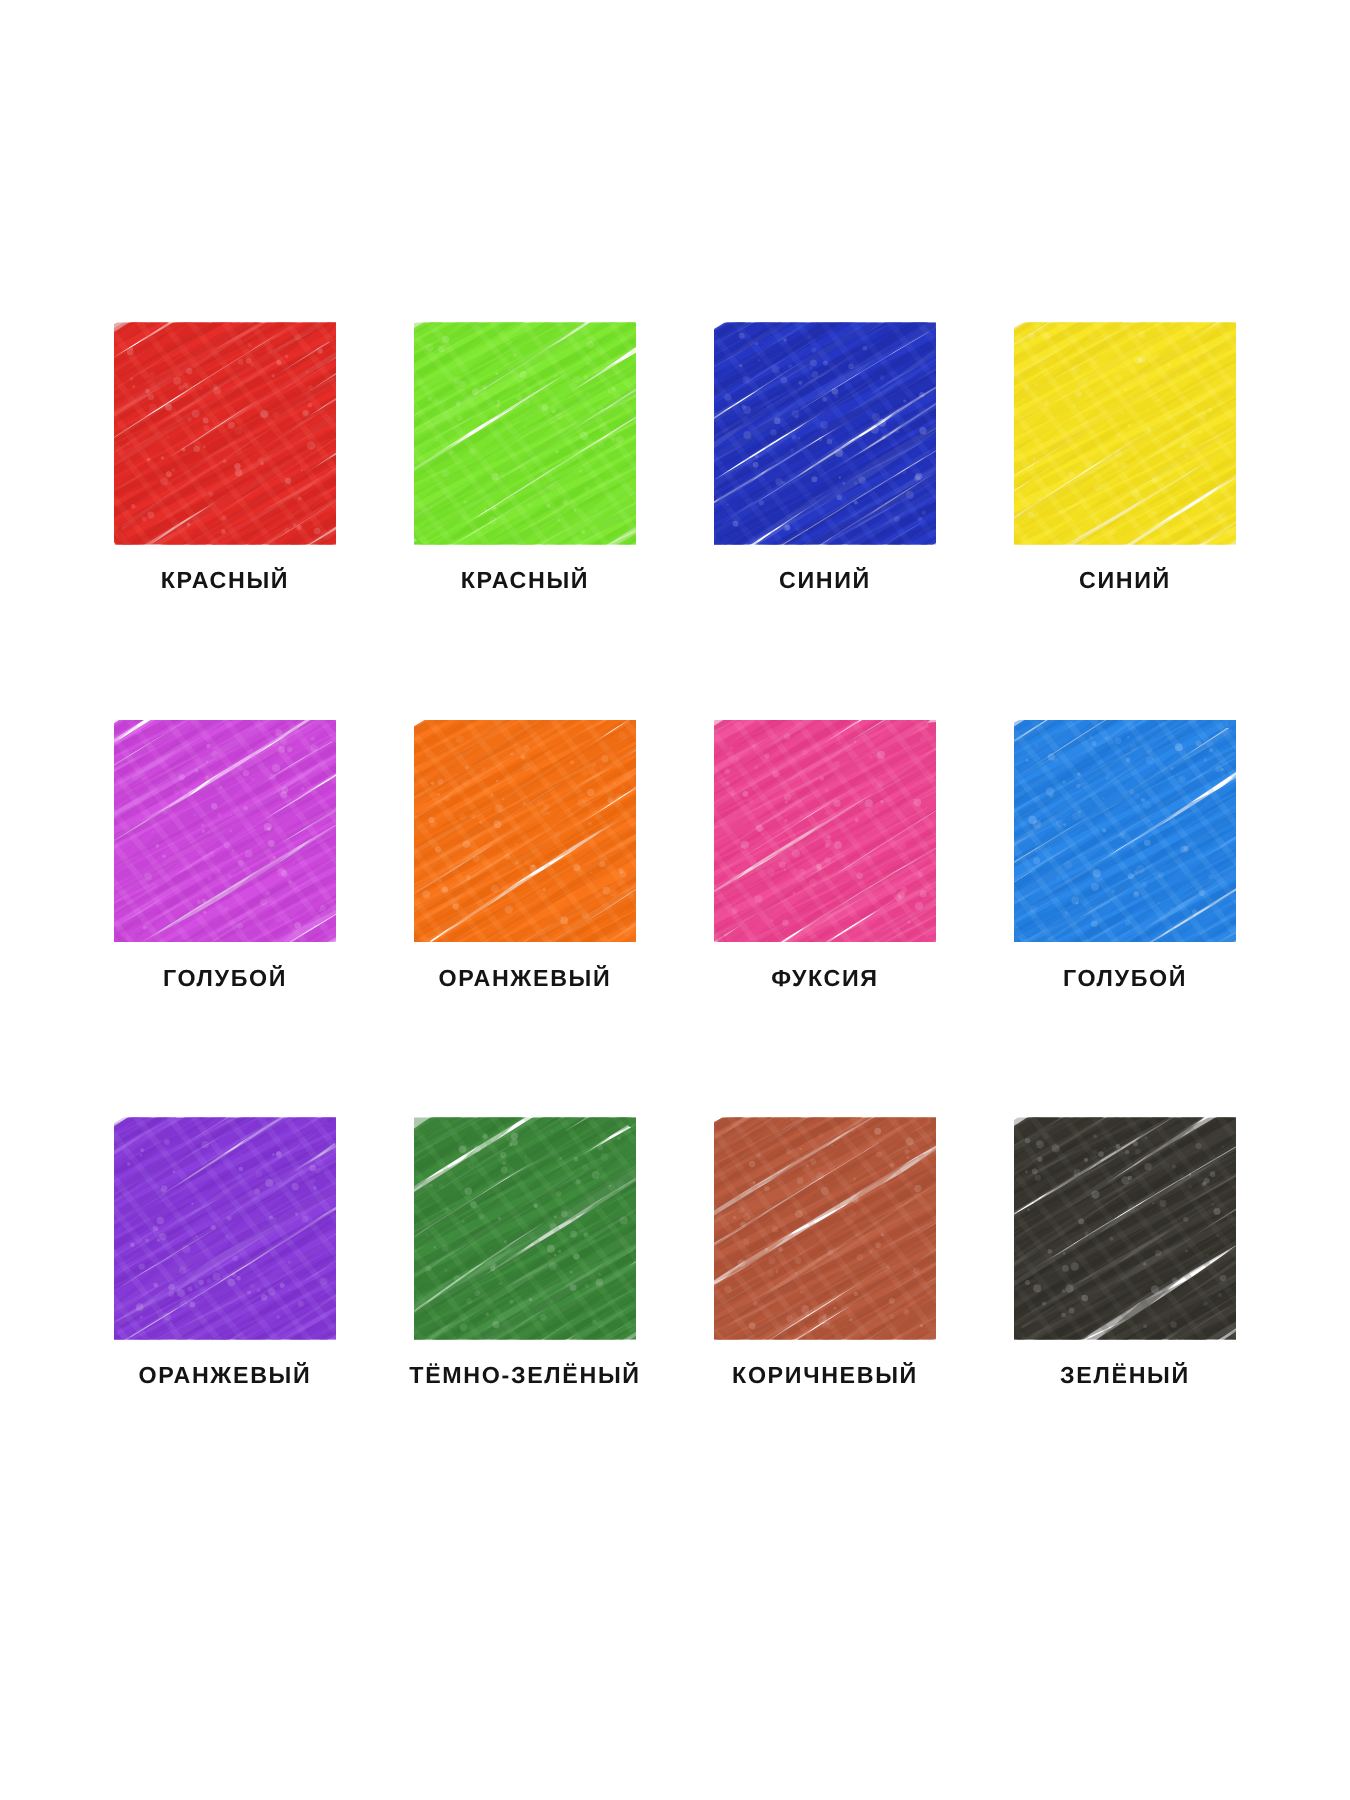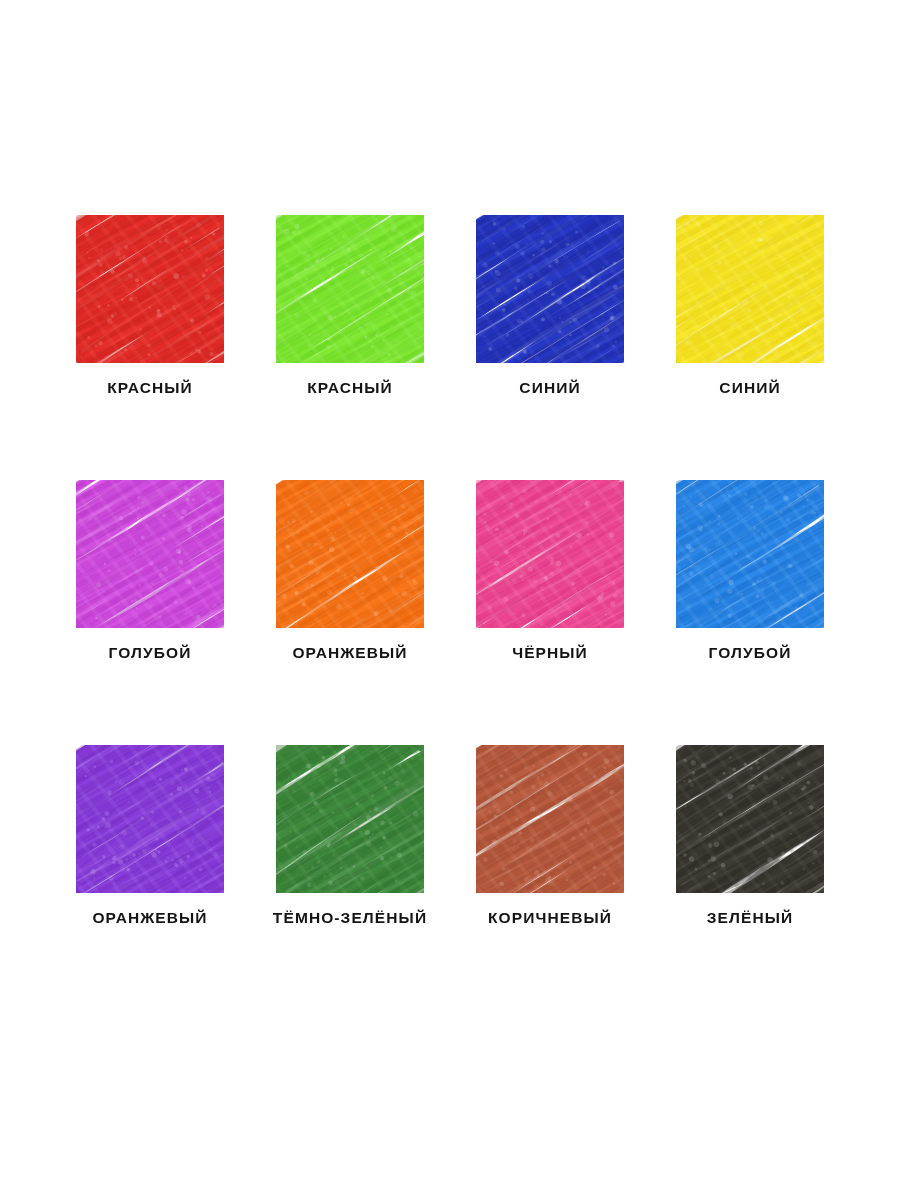--- a/index.html
+++ b/index.html
@@ -693,21 +693,21 @@
               <circle cx="58.2" cy="63.8" r="1.6" fill="#ffffff" fill-opacity="0.06"></circle>
               <circle cx="76.3" cy="81.7" r="1.9" fill="#ffffff" fill-opacity="0.10"></circle>
               <circle cx="26.6" cy="17.4" r="1.2" fill="#ffffff" fill-opacity="0.09"></circle>
               <circle cx="135.6" cy="54.9" r="2.5" fill="#ffffff" fill-opacity="0.17"></circle>
               <circle cx="35.4" cy="24.0" r="1.6" fill="#ffffff" fill-opacity="0.15"></circle>
               <circle cx="86.8" cy="90.4" r="1.0" fill="#ffffff" fill-opacity="0.07"></circle>
               <circle cx="82.1" cy="29.3" r="1.9" fill="#ffffff" fill-opacity="0.08"></circle>
             </g>
           </svg>
         </div>
-        <div class="swatch-label">ЧЁРНЫЙ</div>
+        <div class="swatch-label">ФУКСИЯ</div>
       </div>
       <div class="swatch-cell">
         <div class="swatch-art">
           <svg viewBox="0 0 148 148" xmlns="http://www.w3.org/2000/svg" shape-rendering="geometricPrecision">
             <defs>
               <clipPath id="sw7clip">
                 <rect x="0" y="0" width="148" height="148"></rect>
               </clipPath>
             </defs>
             <g clip-path="url(#sw7clip)">

